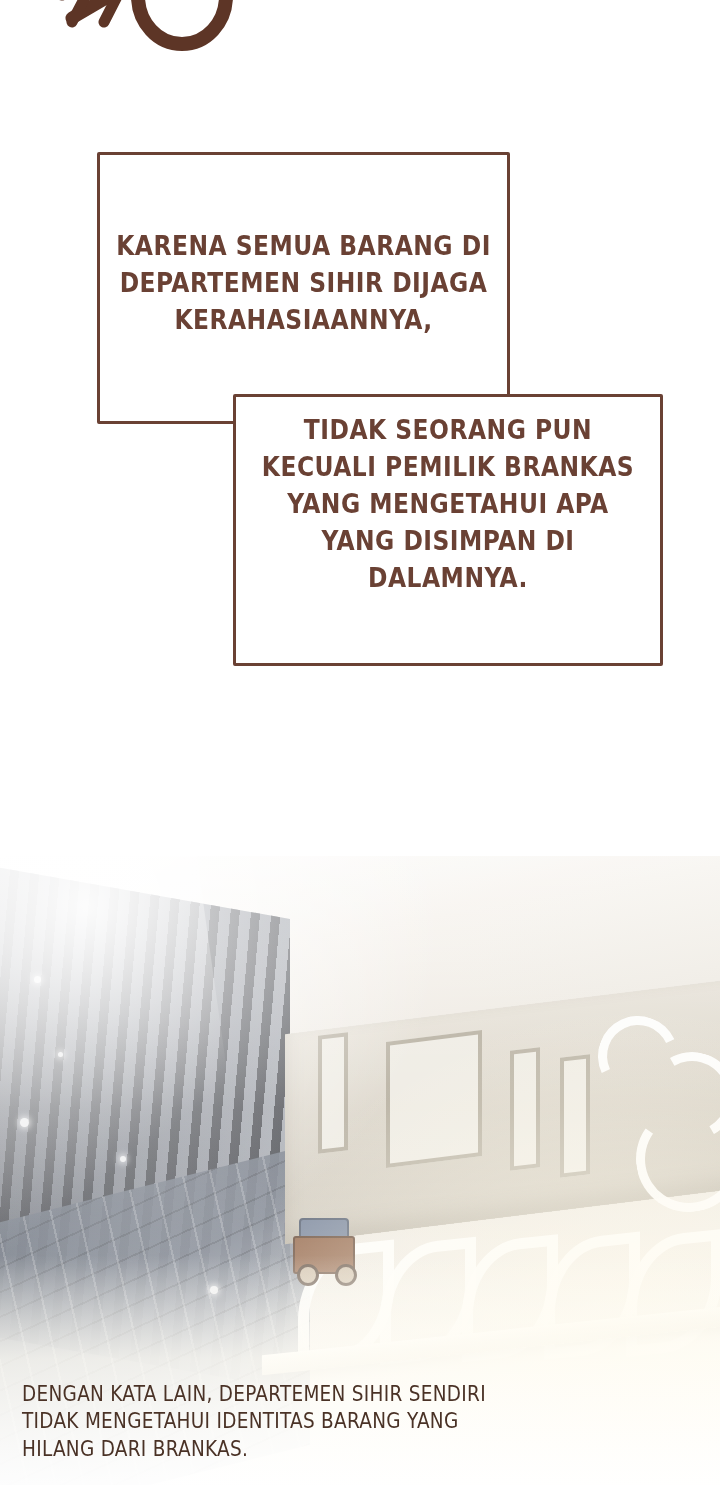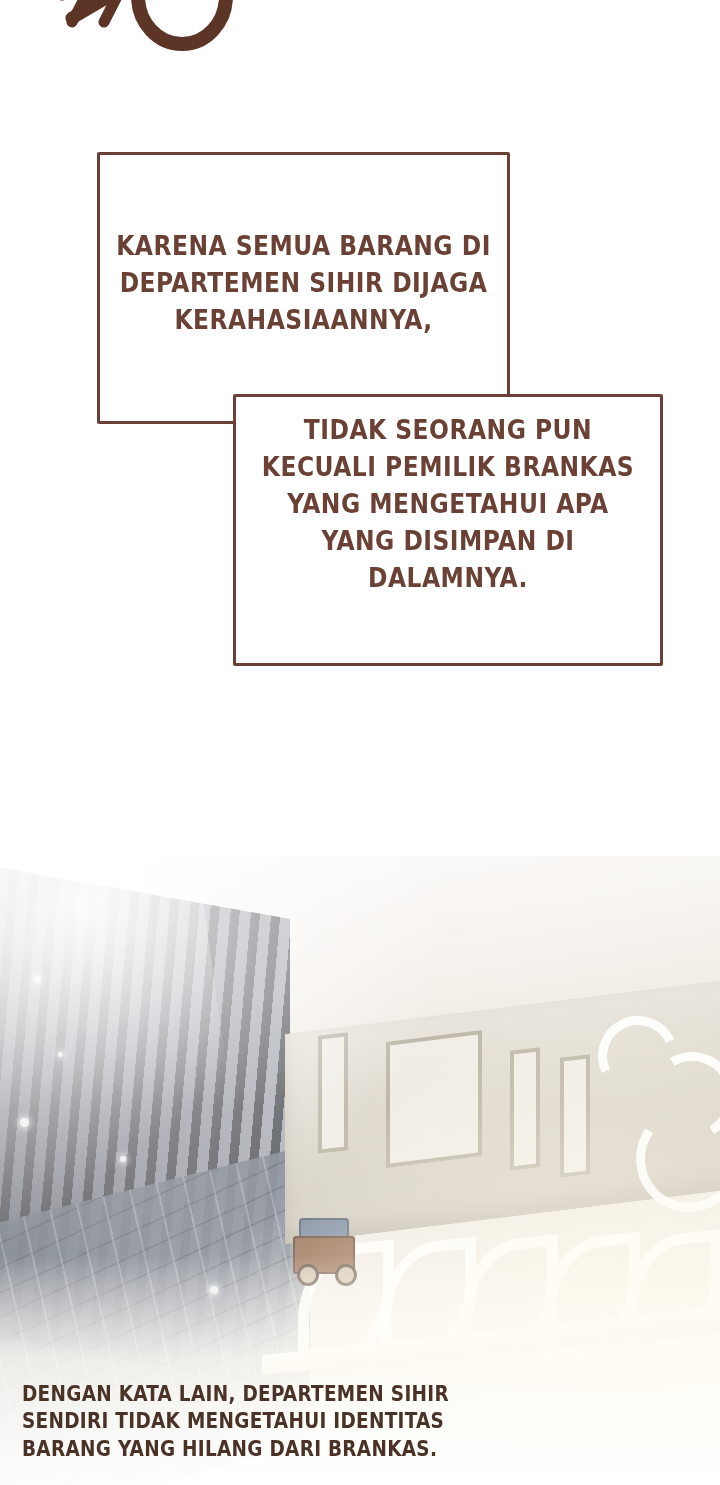--- a/index.html
+++ b/index.html
@@ -274,21 +274,21 @@
   }
 
   
   .caption {
     position: absolute;
     left: 22px;
     top: 1381px;
     width: 480px;
     color: #4a3226;
     font-family: "DejaVu Sans Condensed", "Liberation Sans", sans-serif;
-    font-weight: 700;
+    font-weight: 400;
     font-size: 20.5px;
     line-height: 1.33;
     letter-spacing: 0.3px;
     text-transform: uppercase;
     z-index: 8;
   }
 </style>
 </head>
 <body>
 

